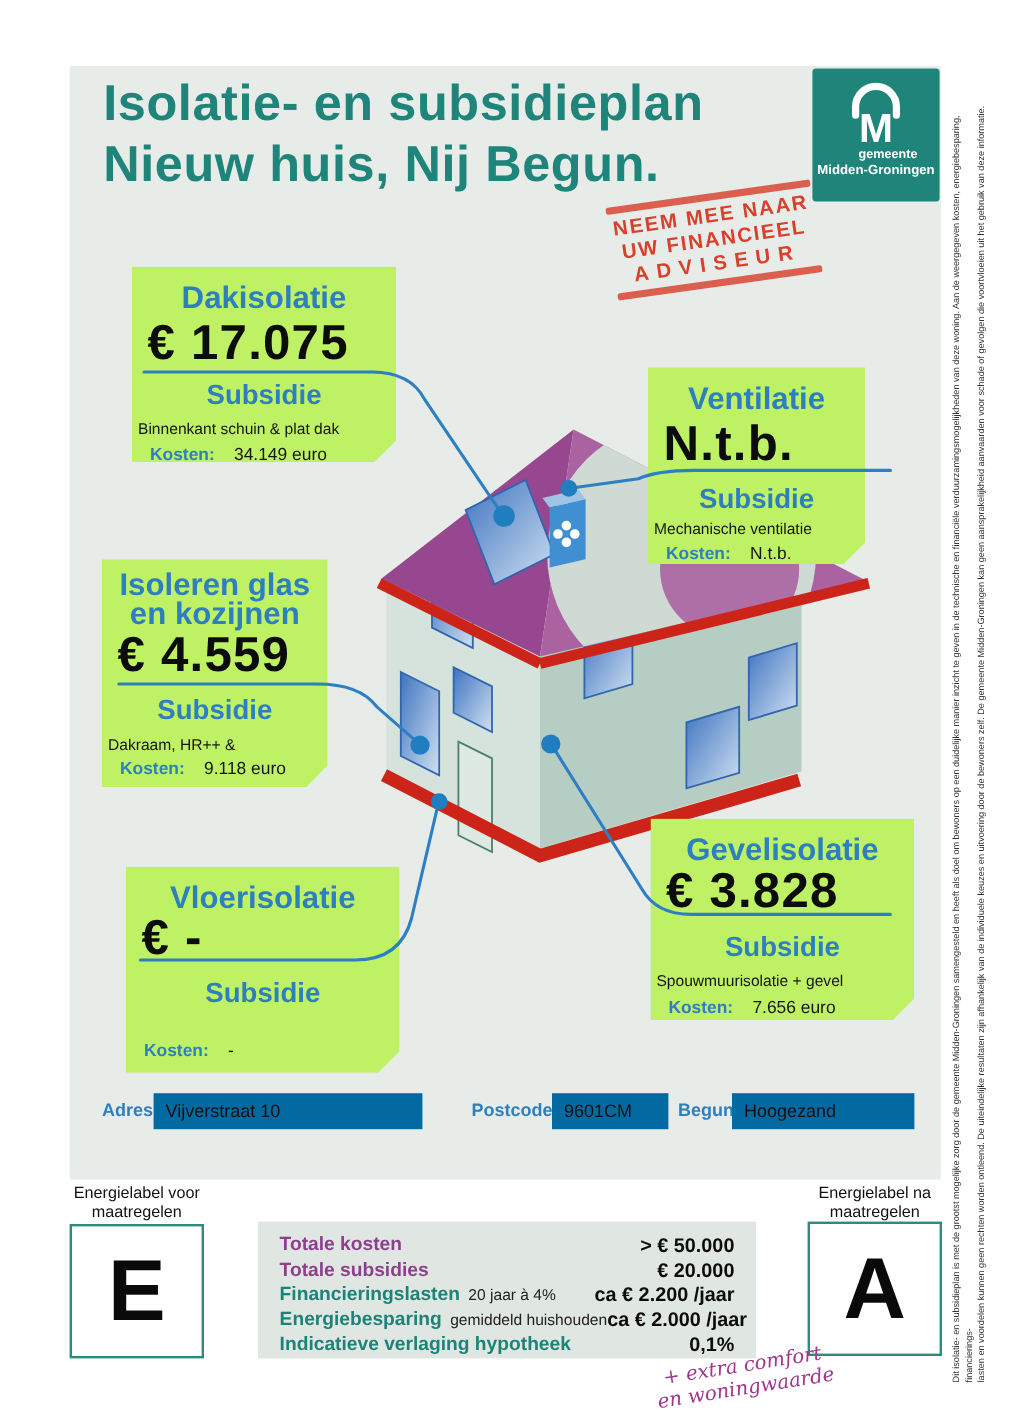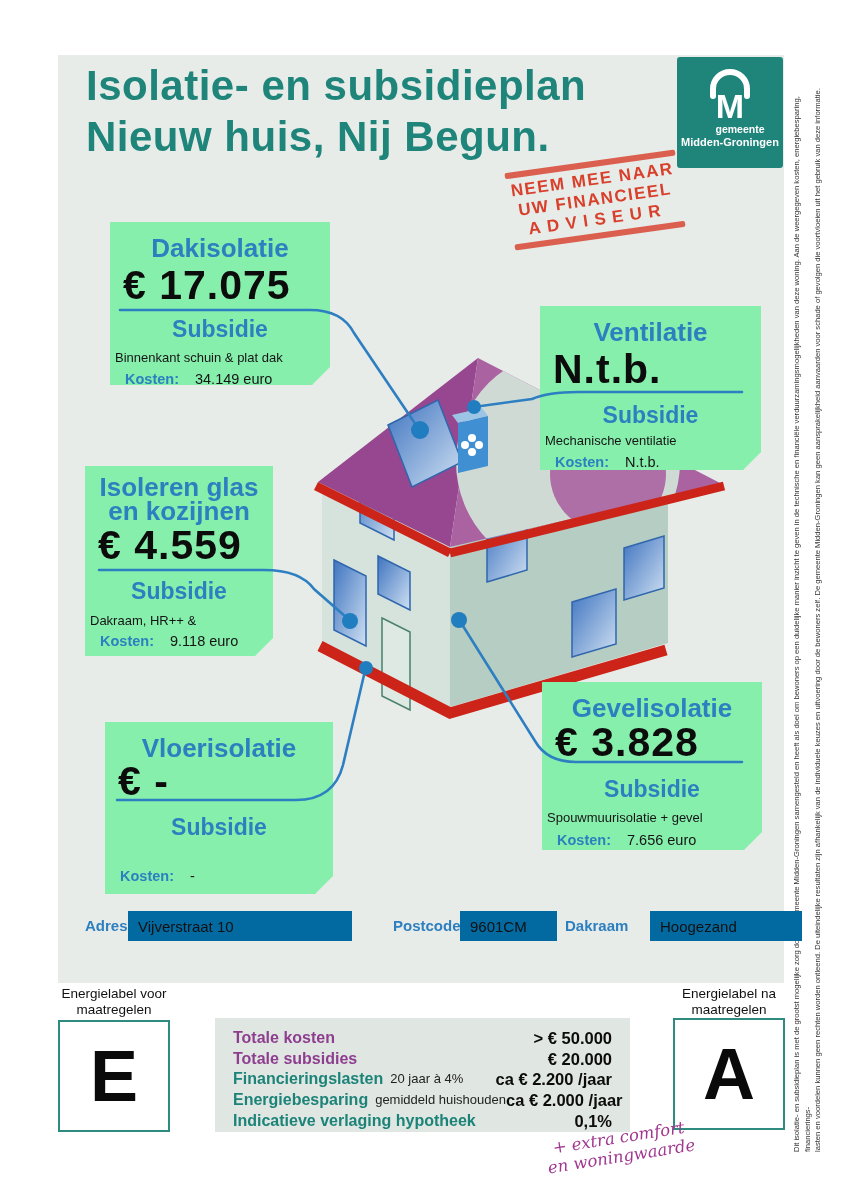--- a/index.html
+++ b/index.html
@@ -16,37 +16,37 @@
   .logo-l1{color:#fff;font-weight:bold;font-size:10.5px;margin-top:1px;padding-left:20px;}
   .logo-l2{color:#fff;font-weight:bold;font-size:11px;margin-top:1px;}
 
   .stamp{position:absolute;left:499px;top:158px;width:192px;z-index:7;transform:rotate(-8deg);
          color:#d8402c;font-weight:bold;text-align:center;}
   .stamp-bar{height:6px;background:#d8402c;opacity:.82;border-radius:2px;margin:3px 10px;}
   .stamp-line{font-size:17px;line-height:20px;letter-spacing:1.5px;}
   .stamp-line.wide{letter-spacing:6.5px;}
 
   
-  .callout{position:absolute;background:#86efac;z-index:10;box-shadow:0 1px 2px rgba(0,0,0,.07);
+  .callout{position:absolute;background:#bef264;z-index:10;box-shadow:0 1px 2px rgba(0,0,0,.07);
            clip-path:polygon(0 0,100% 0,100% calc(100% - 18px),calc(100% - 18px) 100%,0 100%);}
   .c-title{color:#2d7fc0;font-weight:bold;font-size:26px;line-height:26px;text-align:center;
            margin-top:13px;padding:0 6px;}
   .c-amount{color:#0c0c0c;font-weight:bold;font-size:41px;line-height:42px;padding-left:13px;
             margin-top:3px;letter-spacing:1px;}
   .c-sub,.c-desc,.c-kosten{position:absolute;left:0;right:0;}
   .c-sub{color:#2d7fc0;font-weight:bold;font-size:23px;text-align:center;}
   .c-desc{font-size:13px;color:#151515;padding-left:5px;}
   .c-kosten{font-size:14.5px;padding-left:15px;display:flex;gap:16px;}
   .k-label{color:#2d7fc0;font-weight:bold;}
   .k-value{color:#151515;}
 
   #co-dak{left:110px;top:222px;width:220px;height:163px;}
   #co-dak .c-sub{top:94px} #co-dak .c-desc{top:128px} #co-dak .c-kosten{top:149px}
 
-  #co-vent{left:540px;top:306px;width:221px;height:164px;}
+  #co-vent{left:540px;top:306px;width:181px;height:164px;}
   #co-vent .c-sub{top:96px} #co-vent .c-desc{top:127px} #co-vent .c-kosten{top:148px}
 
   #co-glas{left:85px;top:466px;width:188px;height:190px;}
   #co-glas .c-title{line-height:24px;margin-top:9px;}
   #co-glas .c-amount{line-height:38px;}
   #co-glas .c-sub{top:112px} #co-glas .c-desc{top:147px} #co-glas .c-kosten{top:167px}
 
   #co-vloer{left:105px;top:722px;width:228px;height:172px;}
   #co-vloer .c-amount{line-height:34px;}
   #co-vloer .c-sub{top:92px} #co-vloer .c-desc{top:124px} #co-vloer .c-kosten{top:146px}
@@ -60,21 +60,21 @@
   .conn-svg{position:absolute;left:0;top:0;z-index:20;pointer-events:none;}
 
   
   .addr-row{position:absolute;left:58px;top:903px;width:726px;height:46px;z-index:11;}
   .addr-label{position:absolute;top:14px;font-size:15px;font-weight:bold;color:#2d7fc0;}
   .addr-input{position:absolute;top:8px;height:30px;background:#0369a1;border:none;outline:none;
               font-family:"Liberation Sans",sans-serif;font-size:15px;color:#111;
               padding:0 10px;box-sizing:border-box;}
   #lbl-adres{left:27px} #in-adres{left:70px;width:224px;}
   #lbl-postcode{left:335px} #in-postcode{left:402px;width:97px;}
-  #lbl-plaats{left:507px} #in-plaats{left:552px;width:152px;margin-left:40px;}
+  #lbl-plaats{left:507px} #in-plaats{left:552px;width:152px;}
 
   
   .elabel-cap{position:absolute;width:140px;text-align:center;font-size:13.5px;line-height:16px;
               color:#111;z-index:3;}
   #cap-before{left:44px;top:986px;} #cap-after{left:659px;top:986px;}
   .elabel-box{position:absolute;width:112px;height:112px;background:#fff;border:2.5px solid #2e8b80;
               box-sizing:border-box;display:flex;align-items:center;justify-content:center;z-index:3;}
   #box-before{left:58px;top:1020px;} #box-after{left:673px;top:1018px;}
   .elabel-letter{font-size:72px;font-weight:bold;color:#0a0a0a;line-height:1;}
 
@@ -242,21 +242,21 @@
       <circle cx="366" cy="668" r="7"></circle>
       <circle cx="459" cy="620" r="8"></circle>
     </g>
   </svg>
 
   <div class="addr-row">
     <span class="addr-label" id="lbl-adres">Adres</span>
     <input class="addr-input" id="in-adres" type="text" value="Vijverstraat 10" style="">
     <span class="addr-label" id="lbl-postcode">Postcode</span>
     <input class="addr-input" id="in-postcode" type="text" value="9601CM" style="">
-    <span class="addr-label" id="lbl-plaats">Dakraam</span>
+    <span class="addr-label" id="lbl-plaats">Begun</span>
     <input class="addr-input" id="in-plaats" type="text" value="Hoogezand" style="">
   </div>
 
   <div class="elabel-cap" id="cap-before">Energielabel voor maatregelen</div>
   <div class="elabel-box" id="box-before">
     <span class="elabel-letter">E</span>
   </div>
 
   <div class="elabel-cap" id="cap-after">Energielabel na maatregelen</div>
   <div class="elabel-box" id="box-after">

